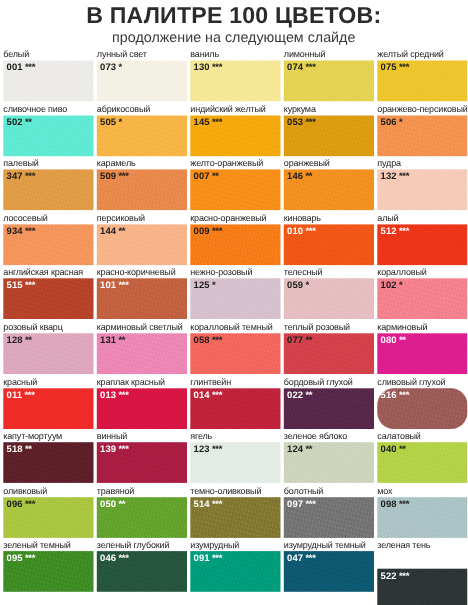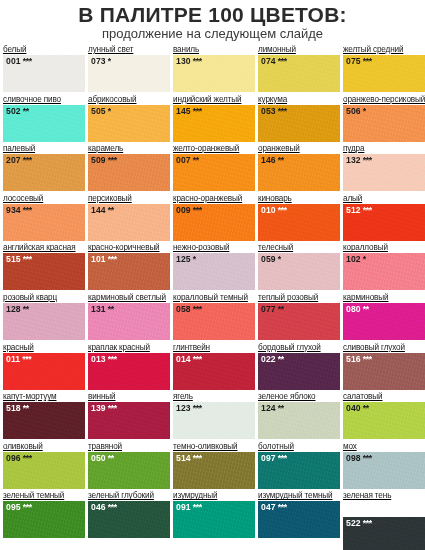--- a/index.html
+++ b/index.html
@@ -45,21 +45,20 @@
     display: grid;
     grid-template-columns: repeat(5, 85px);
     grid-auto-rows: 49.6px;
     column-gap: 0px;
     row-gap: 0px;
   }
 
   .cell {
     width: 85px;
     position: relative;
-    text-decoration: underline;
   }
   .cell-name {
     font-size: 8.2px;
     color: #1c1c1c;
     line-height: 11px;
     height: 11px;
     white-space: nowrap;
     overflow: visible;
     letter-spacing: -0.15px;
   }
@@ -175,21 +174,21 @@
       </div>
       <div class="cell">
         <div class="cell-name">оранжево-персиковый</div>
         <div class="swatch" style="background: rgb(244, 145, 78);">
           <div class="code dark"><span>506</span><span class="stars"> *</span></div>
         </div>
       </div>
       <div class="cell">
         <div class="cell-name">палевый</div>
         <div class="swatch" style="background: rgb(224, 154, 69);">
-          <div class="code dark"><span>207</span><span class="stars"> ***</span></div>
+          <div class="code dark"><span>347</span><span class="stars"> ***</span></div>
         </div>
       </div>
       <div class="cell">
         <div class="cell-name">карамель</div>
         <div class="swatch" style="background: rgb(232, 136, 74);">
           <div class="code dark"><span>509</span><span class="stars"> ***</span></div>
         </div>
       </div>
       <div class="cell">
         <div class="cell-name">желто-оранжевый</div>
@@ -318,21 +317,21 @@
         </div>
       </div>
       <div class="cell">
         <div class="cell-name">бордовый глухой</div>
         <div class="swatch" style="background: rgb(86, 39, 75);">
           <div class="code light"><span>022</span><span class="stars"> **</span></div>
         </div>
       </div>
       <div class="cell">
         <div class="cell-name">сливовый глухой</div>
-        <div class="swatch" style="background: rgb(154, 90, 86);">
+        <div class="swatch" style="background: rgb(154, 90, 86); border-radius: 15px;">
           <div class="code light"><span>516</span><span class="stars"> ***</span></div>
         </div>
       </div>
       <div class="cell">
         <div class="cell-name">капут-мортуум</div>
         <div class="swatch" style="background: rgb(93, 31, 40);">
           <div class="code light"><span>518</span><span class="stars"> **</span></div>
         </div>
       </div>
       <div class="cell">
@@ -372,21 +371,21 @@
         </div>
       </div>
       <div class="cell">
         <div class="cell-name">темно-оливковый</div>
         <div class="swatch" style="background: rgb(129, 119, 49);">
           <div class="code light"><span>514</span><span class="stars"> ***</span></div>
         </div>
       </div>
       <div class="cell">
         <div class="cell-name">болотный</div>
-        <div class="swatch" style="background: #0f766e;">
+        <div class="swatch" style="background: #737373;">
           <div class="code light"><span>097</span><span class="stars"> ***</span></div>
         </div>
       </div>
       <div class="cell">
         <div class="cell-name">мох</div>
         <div class="swatch" style="background: rgb(171, 195, 197);">
           <div class="code dark"><span>098</span><span class="stars"> ***</span></div>
         </div>
       </div>
       <div class="cell">

